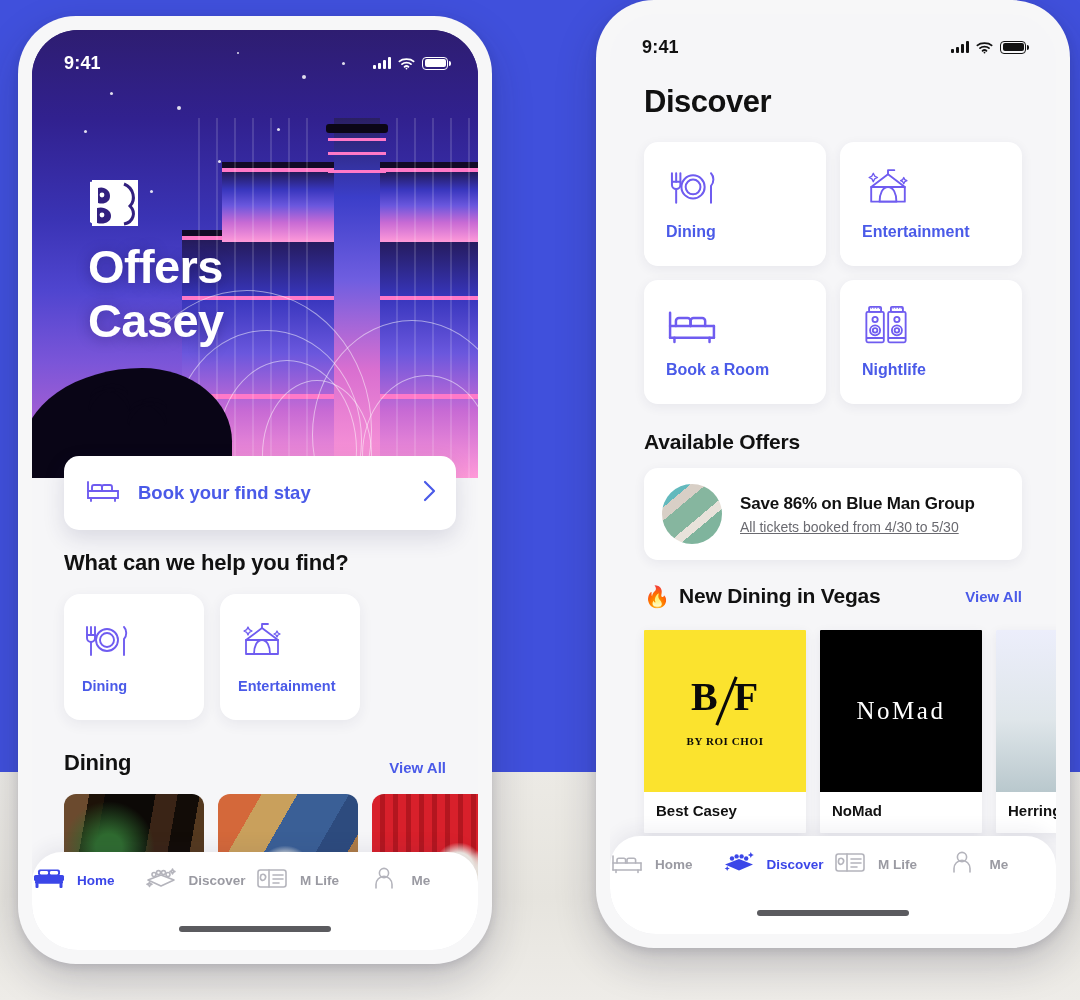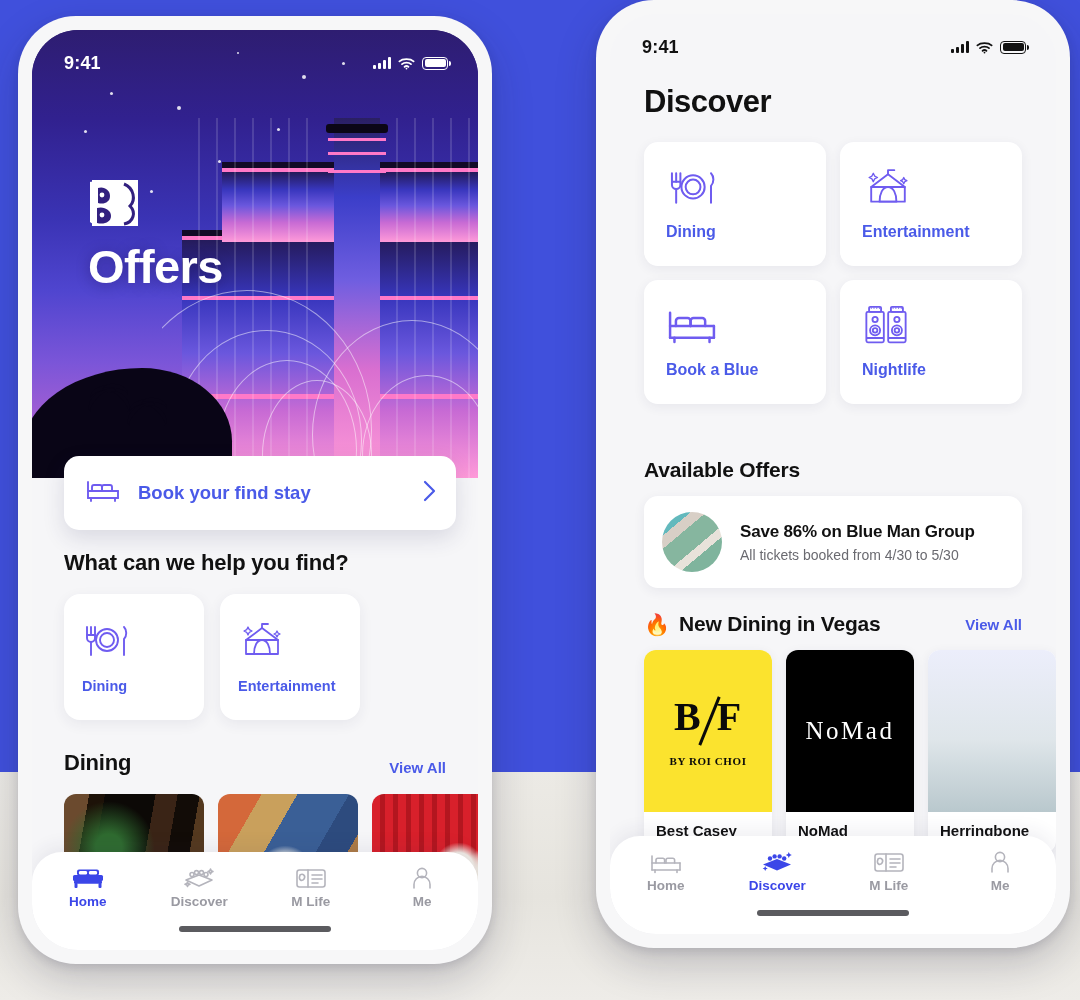--- a/index.html
+++ b/index.html
@@ -187,47 +187,48 @@
   }
   .dcard {
     background:#fff; border-radius: 14px; height: 124px;
     box-shadow: 0 3px 12px rgba(40,40,90,.07);
     display:flex; flex-direction:column; justify-content:center;
     padding-left: 22px;
   }
   .dcard .dicon { height: 42px; display:flex; align-items:center; color:#6f5cf0; }
   .dcard .dlabel { margin-top: 14px; font-size: 16px; font-weight:700; color:#4a5ae8; }
 
-  .sec2 { padding: 26px 34px 0; margin-top: 28px; }
+  .sec2 { padding: 26px 34px 0; }
   .sec2 .h { font-size: 21px; font-weight:700; color:#111; letter-spacing:-.2px; }
 
   .offer {
     margin: 14px 34px 0; background:#fff; border-radius: 14px; height: 92px;
     box-shadow: 0 3px 12px rgba(40,40,90,.07);
     display:flex; align-items:center; padding: 0 18px;
   }
   .offer .thumb {
     width: 60px; height: 60px; border-radius:50%; flex:none; overflow:hidden;
     background: linear-gradient(140deg,#63b9bd 0 22%, #d8cfc6 22% 34%, #86b69f 34% 58%, #e8e2da 58% 68%, #7fb49d 68% 86%, #cfd6d2 86% 100%);
   }
   .offer .otext { margin-left: 18px; }
   .offer .ot1 { font-size: 17px; font-weight: 700; color:#111; letter-spacing:-.2px; }
-  .offer .ot2 { margin-top:5px; font-size: 14px; color:#6a6a70; }
+  .offer .ot2 { margin-top:5px; font-size: 14px; color:#6a6a70;text-decoration:underline; }
 
   .newdining {
     display:flex; align-items:center; justify-content:space-between;
     padding: 24px 34px 0;
   }
   .newdining .nh { display:flex; align-items:center; gap:9px; font-size: 21px; font-weight:700; color:#111; letter-spacing:-.2px; }
   .flame { font-size: 21px; line-height:1; }
 
   .rcards { display:flex; gap:14px; padding: 14px 0 0 34px; }
   .rcard {
-    width: 128px; flex:none; background:#fff; border-radius: 12px; overflow:hidden;
+    width: 162px; flex:none; background:#fff; border-radius: 1px; overflow:hidden;
     box-shadow: 0 3px 12px rgba(40,40,90,.07);
+    margin-top: 8px;
   }
   .rcard .art { height: 162px; display:flex; align-items:center; justify-content:center; }
   .rcard .cname { padding: 10px 12px 14px; font-size: 15px; font-weight:700; color:#111; }
   .art.yellow { background:#fbe32e; }
   .art.black  { background:#000; }
   .art.gradient { background: linear-gradient(180deg,#eceefb 0%,#dfe6ea 55%,#b9c8cd 100%); }
 
   .bf { text-align:center; color:#0a0a0a; font-family:"Liberation Serif", serif; }
   .bf .row { font-size: 40px; font-weight:700; letter-spacing:1px; position:relative; line-height:1; }
   .bf .slash { display:inline-block; width:3px; height:52px; background:#0a0a0a; transform: rotate(22deg); margin:0 6px; vertical-align:middle;}
@@ -235,21 +236,21 @@
   .nomad { color:#fff; font-family:"Liberation Serif", serif; font-size:25px; letter-spacing:2.5px; }
 
   
   .tabbar {
     position:absolute; left:0; right:0; bottom:0; height: 98px;
     background:#fff; border-radius: 30px 30px 46px 46px;
     box-shadow: 0 -6px 18px rgba(40,40,90,.07);
     display:flex; align-items:flex-start; padding-top: 14px;
     z-index: 20;
   }
-  .tab { flex:1; display:flex; flex-direction:column; align-items:center; gap:0; color:#9a9aa2;text-align:center; }
+  .tab { flex:1; display:flex; flex-direction:row; align-items:center; gap:11px; color:#9a9aa2;text-align:center; }
   .tab.on { color:#3b46e8; }
   .tab .tlabel { font-size: 13.5px; font-weight: 600; }
   .tab.on .tlabel { color:#3b46e8; font-weight:700; }
   .homebar {
     position:absolute; left:50%; transform:translateX(-50%); bottom: 18px;
     width: 152px; height: 6px; border-radius: 3px; background:#5b5b5f;
   }
 </style>
 </head>
 <body>
@@ -336,20 +337,21 @@
         <path d="M10 10 C16 8 22 12 22 18 C22 24 16 27 10 25 Z" fill="#32207f"></path>
         <path d="M9 30 C16 28 23 32 23 38 C23 44 16 47 9 45 Z" fill="#32207f"></path>
         <circle cx="14" cy="17" r="2.4" fill="#ffffff"></circle>
         <circle cx="14" cy="37" r="2.4" fill="#ffffff"></circle>
         <path d="M36 6 C46 10 48 22 42 28 C48 34 46 44 36 46" fill="none" stroke="#32207f" stroke-width="3"></path>
       </svg>
     </div>
 
     <div class="hero-title">
       <div>Offers</div>
+      <div>Casey</div>
     </div>
   </div>
 
   <div class="statusbar sb-dark">
     <div class="clock">9:41</div>
     <div class="icons">
       <div class="bars">
             <i></i>
             <i></i>
             <i></i>
@@ -559,21 +561,21 @@
             <path d="M2 4 V21"></path>
                 <path d="M2 21 H32"></path>
                 <path d="M32 13 V21"></path>
             <path d="M2 13 H32"></path>
             <path d="M6 13 V9.5 a2 2 0 0 1 2-2 h6 a2 2 0 0 1 2 2 V13"></path>
             <path d="M16 13 V9.5 a2 2 0 0 1 2-2 h6 a2 2 0 0 1 2 2 V13"></path>
             <path d="M5 21 V24"></path>
                 <path d="M29 21 V24"></path>
           </svg>
         </div>
-        <div class="dlabel">Book a Blue</div>
+        <div class="dlabel">Book a Room</div>
       </div>
 
       <div class="dcard">
         <div class="dicon">
           <svg width="48" height="44" viewBox="0 0 44 40" fill="none" stroke="currentColor" stroke-width="1.7" stroke-linejoin="round">
             <rect x="4" y="7" width="16" height="28" rx="1.4"></rect>
             <rect x="24" y="7" width="16" height="28" rx="1.4"></rect>
             <rect x="6.5" y="2.5" width="11" height="4.5" rx="1"></rect>
             <rect x="26.5" y="2.5" width="11" height="4.5" rx="1"></rect>
             <circle cx="12" cy="14" r="2.4"></circle>

